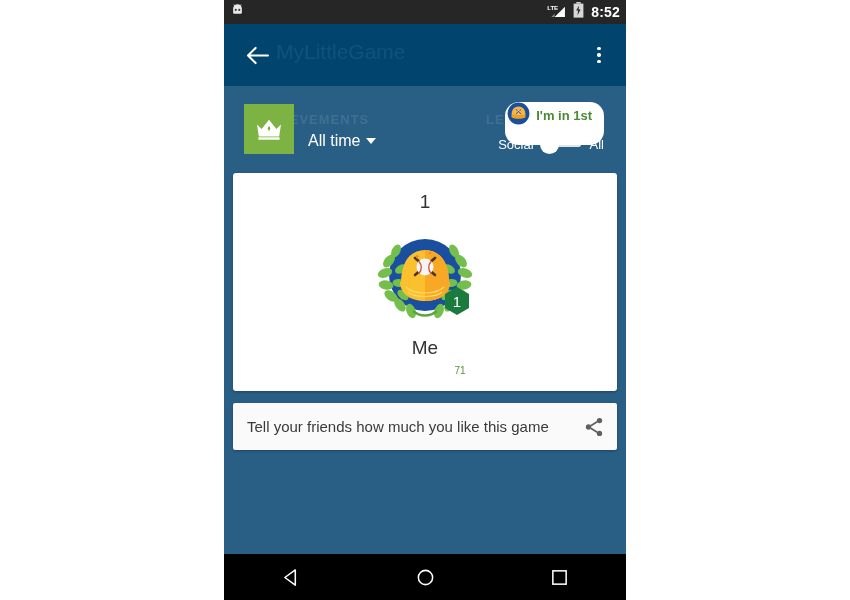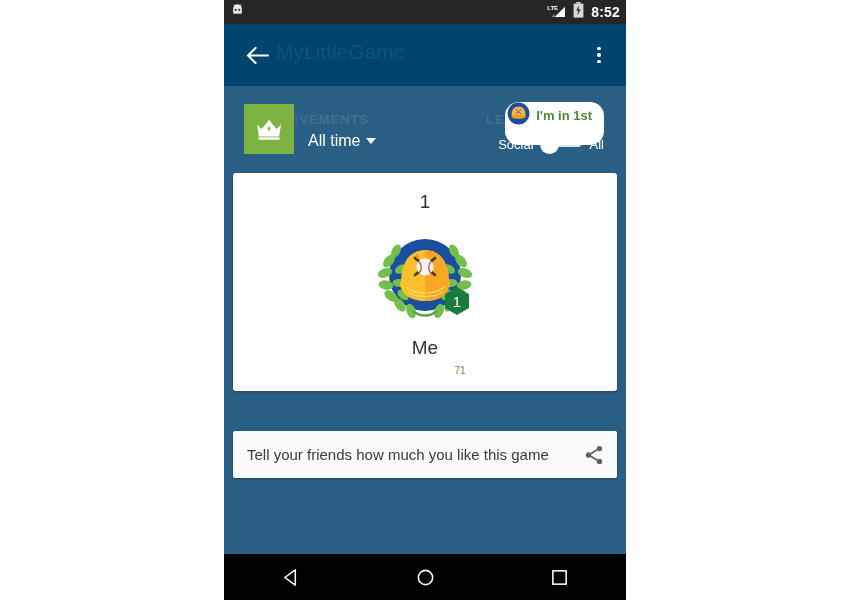--- a/index.html
+++ b/index.html
@@ -214,21 +214,20 @@
   #share-card {
     position: absolute;
     left: 9px; top: 403px;
     width: 384px; height: 47px;
     background: #fafafa;
     border-radius: 2px;
     box-shadow: 0 1px 3px rgba(0,0,0,0.30);
     display: flex;
     align-items: center;
     cursor: pointer;
-    margin-top: 28px;
   }
   #share-text {
     flex: 1;
     padding-left: 14px;
     font-size: 15px;
     color: #3a3a3a;
     white-space: nowrap;
   }
   #share-icon-btn {
     width: 46px; height: 47px;

